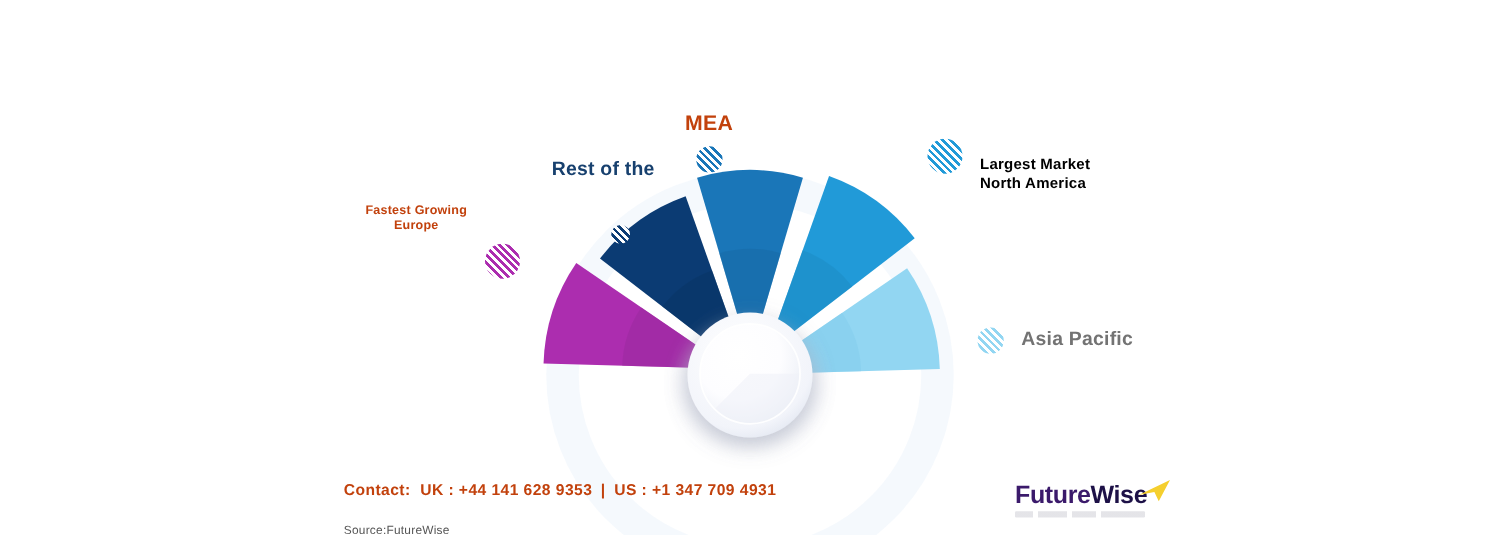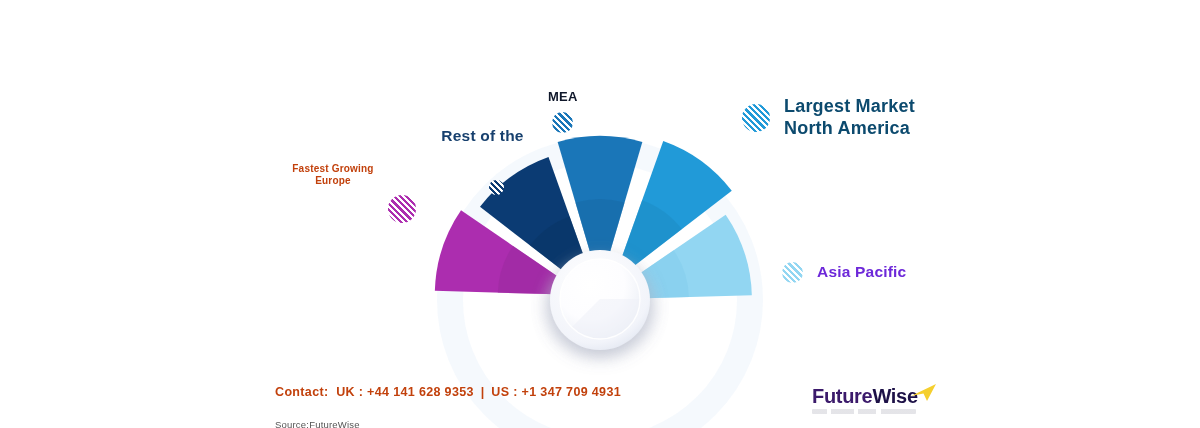--- a/index.html
+++ b/index.html
@@ -27,27 +27,27 @@
     text-align:center;
     color:#c2410c;
     font-size:10px;
   }
   .lbl-row{position:absolute;display:flex;align-items:center;}
 
   .lbl-row-world{left:420px;top:127px;}
   .lbl-world{color:#17406e;font-size:15.5px;text-align:center;width:125px;}
 
   .lbl-row-mea{left:548px;top:89px;flex-direction:column;align-items:center;}
-  .lbl-mea{color:#0f172a;font-size:13px;text-align:left;}
+  .lbl-mea{color:#c2410c;font-size:17px;text-align:left;}
 
   .lbl-row-na{left:742px;top:96px;}
-  .lbl-na{color:#0c4a6e;font-size:18px;margin-left:14px;}
+  .lbl-na{color:#000000;font-size:12px;margin-left:14px;margin-top:28px;}
 
   .lbl-row-ap{left:782px;top:262px;}
-  .lbl-ap{color:#6d28d9;font-size:15.5px;margin-left:14px;}
+  .lbl-ap{color:#737373;font-size:15.5px;margin-left:14px;}
 
   
   .dot{display:block;border-radius:50%;flex:none;}
 
   
   .footer{position:absolute;left:275px;top:385px;}
   .contact{
     font-size:12.5px;color:#c2410c;font-weight:bold;
     letter-spacing:.35px;white-space:nowrap;
   }

